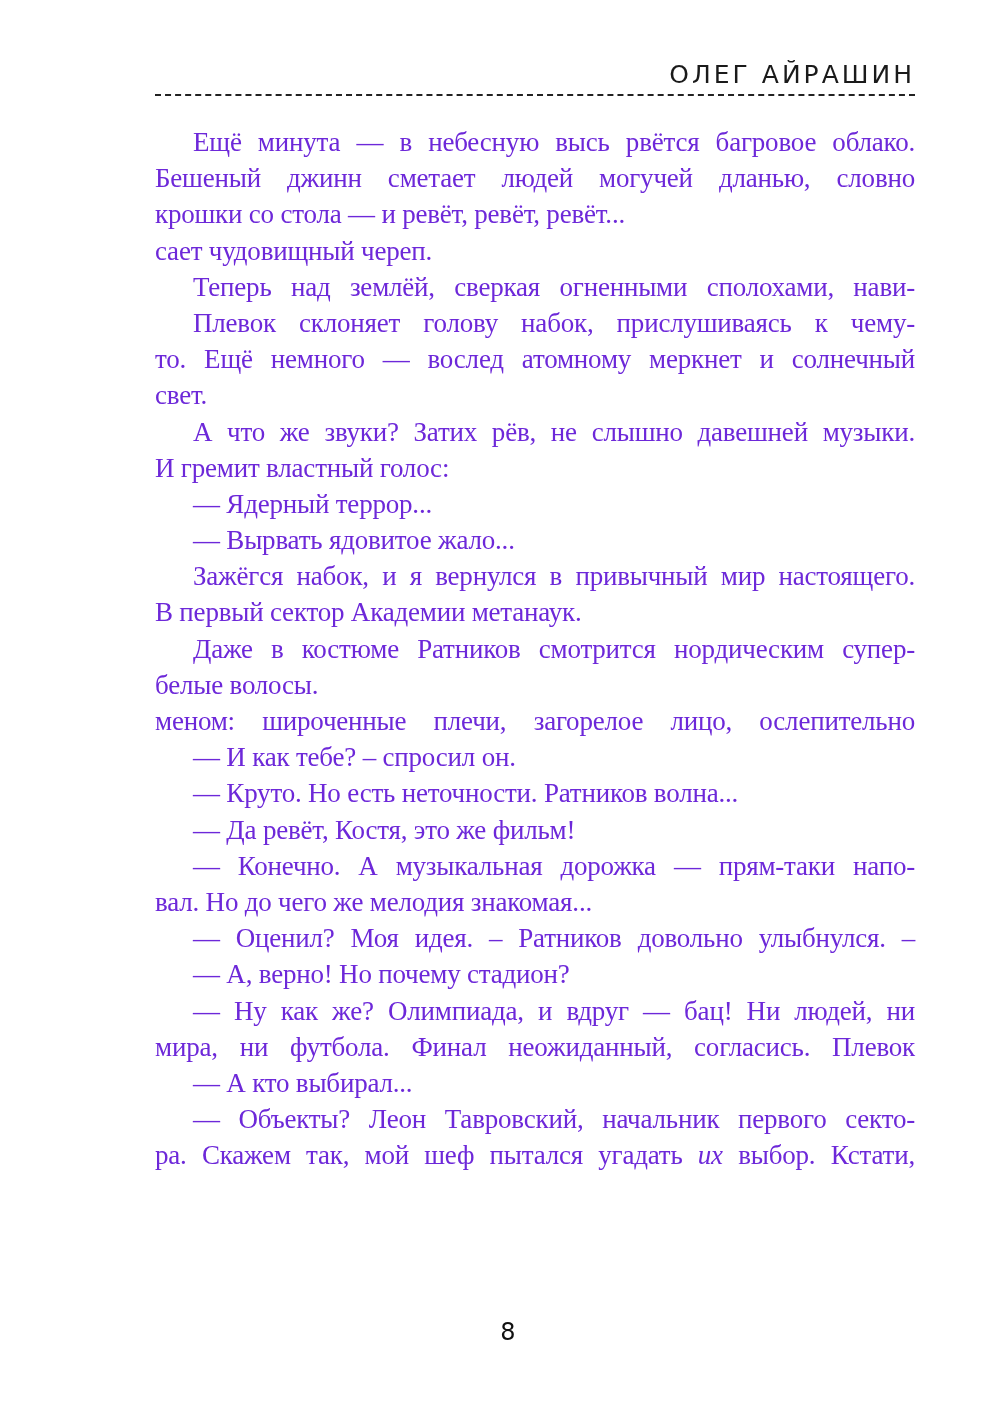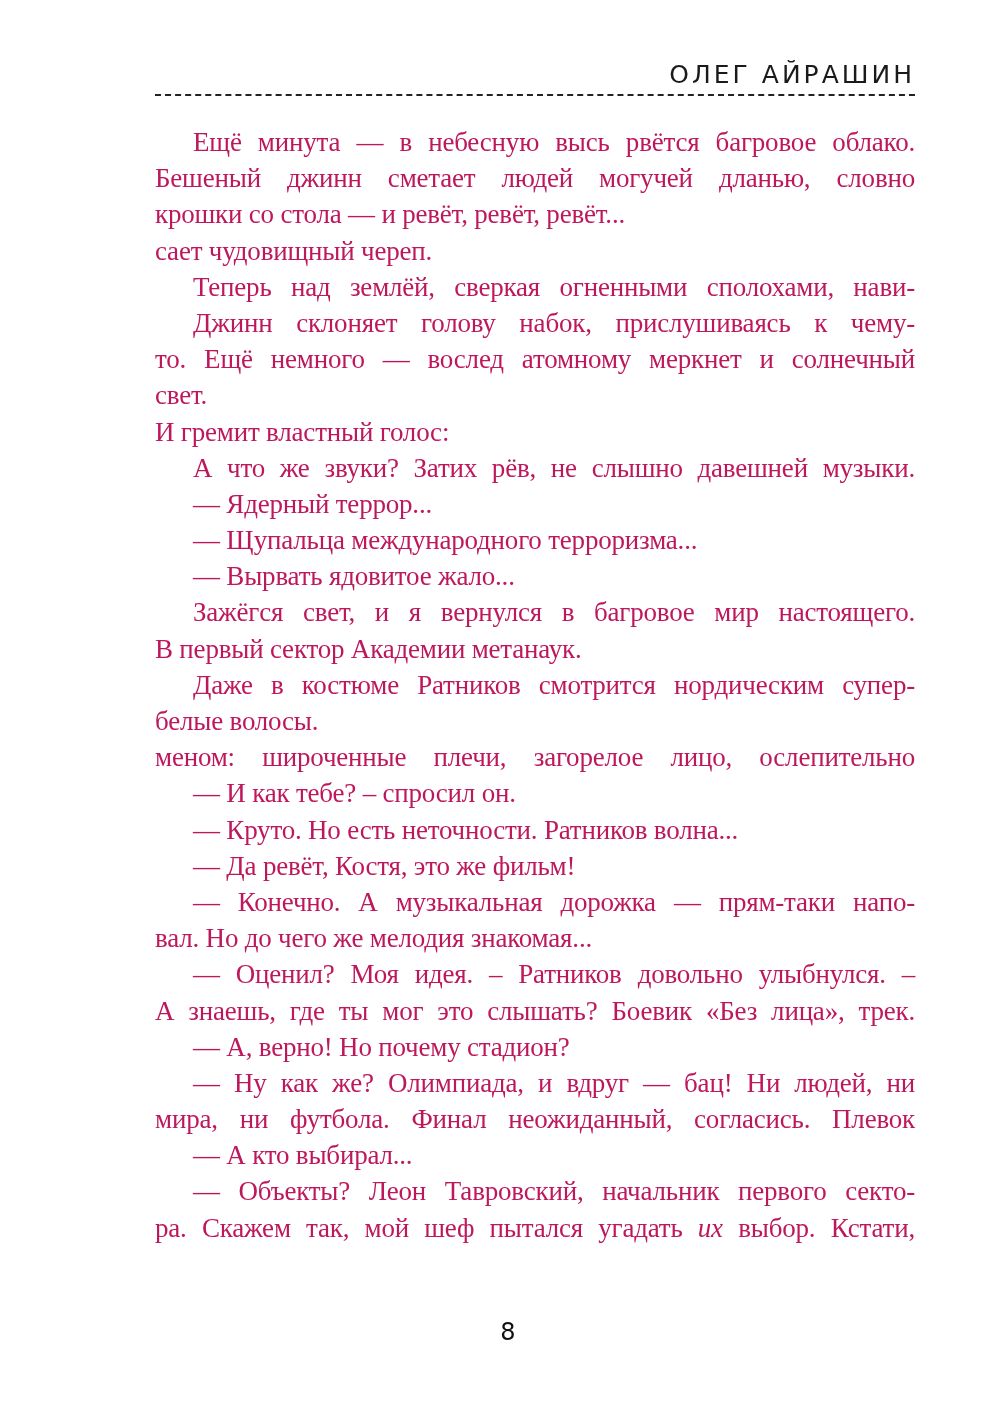--- a/index.html
+++ b/index.html
@@ -10,21 +10,21 @@
       font-family: "DejaVu Sans", sans-serif; font-size: 25px; letter-spacing: 3px;
       color: #1a1a1a; white-space: nowrap;
     }
     .rule {
       position: absolute; left: 147px; top: 94px; width: 760px; height: 0;
       border-top: 2px dashed #222;
     }
     .body-text {
       position: absolute; left: 147px; top: 124px; width: 760px;
       font-family: "Liberation Serif", serif; font-size: 27px; line-height: 36.2px;
-      color: #be185d; text-align: justify; letter-spacing: -0.2px;
+      color: #6d28d9; text-align: justify; letter-spacing: -0.2px;
     }
     .line { display: block; height: 36.2px; white-space: nowrap; overflow: visible; }
     .line.indent { padding-left: 38px; }
     .line.just { text-align: justify; text-align-last: justify; white-space: normal; }
     .folio {
       position: absolute; top: 1318px; left: 0; width: 1000px; text-align: center;
       font-family: "DejaVu Sans", sans-serif; font-size: 24px; color: #111;
     }
     em { }
   </style>
@@ -34,40 +34,38 @@
 <div class="page">
   <div class="running-head">ОЛЕГ АЙРАШИН</div>
   <div class="rule"></div>
 
   <div class="body-text">
     <span class="line indent just">Ещё минута — в небесную высь рвётся багровое облако.</span>
     <span class="line just">Бешеный джинн сметает людей могучей дланью, словно</span>
     <span class="line">крошки со стола — и ревёт, ревёт, ревёт...</span>
     <span class="line">сает чудовищный череп.</span>
     <span class="line indent just">Теперь над землёй, сверкая огненными сполохами, нави-</span>
-    <span class="line indent just">Джинн склоняет голову набок, прислушиваясь к чему-</span>
+    <span class="line indent just">Плевок склоняет голову набок, прислушиваясь к чему-</span>
     <span class="line just">то. Ещё немного — вослед атомному меркнет и солнечный</span>
     <span class="line">свет.</span>
+    <span class="line indent just">А что же звуки? Затих рёв, не слышно давешней музыки.</span>
     <span class="line">И гремит властный голос:</span>
-    <span class="line indent just">А что же звуки? Затих рёв, не слышно давешней музыки.</span>
     <span class="line indent">— Ядерный террор...</span>
-    <span class="line indent">— Щупальца международного терроризма...</span>
     <span class="line indent">— Вырвать ядовитое жало...</span>
-    <span class="line indent just">Зажёгся свет, и я вернулся в багровое мир настоящего.</span>
+    <span class="line indent just">Зажёгся набок, и я вернулся в привычный мир настоящего.</span>
     <span class="line">В первый сектор Академии метанаук.</span>
     <span class="line indent just">Даже в костюме Ратников смотрится нордическим супер-</span>
     <span class="line">белые волосы.</span>
     <span class="line just">меном: широченные плечи, загорелое лицо, ослепительно</span>
     <span class="line indent">— И как тебе? – спросил он.</span>
     <span class="line indent">— Круто. Но есть неточности. Ратников волна...</span>
     <span class="line indent">— Да ревёт, Костя, это же фильм!</span>
     <span class="line indent just">— Конечно. А музыкальная дорожка — прям-таки напо-</span>
     <span class="line">вал. Но до чего же мелодия знакомая...</span>
     <span class="line indent just">— Оценил? Моя идея. – Ратников довольно улыбнулся. –</span>
-    <span class="line just">А знаешь, где ты мог это слышать? Боевик «Без лица», трек.</span>
     <span class="line indent">— А, верно! Но почему стадион?</span>
     <span class="line indent just">— Ну как же? Олимпиада, и вдруг — бац! Ни людей, ни</span>
     <span class="line just">мира, ни футбола. Финал неожиданный, согласись. Плевок</span>
     <span class="line indent">— А кто выбирал...</span>
     <span class="line indent just">— Объекты? Леон Тавровский, начальник первого секто-</span>
     <span class="line just"><span>ра. Скажем так, мой шеф пытался угадать </span><em>их</em><span> выбор. Кстати,</span></span>
   </div>
 
   <div class="folio">8</div>
 </div>

